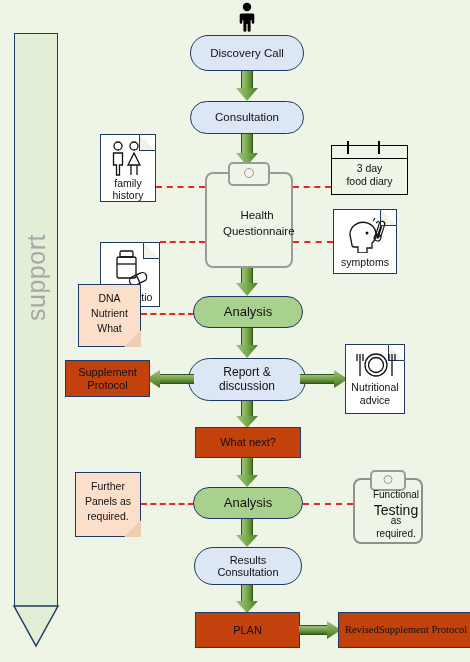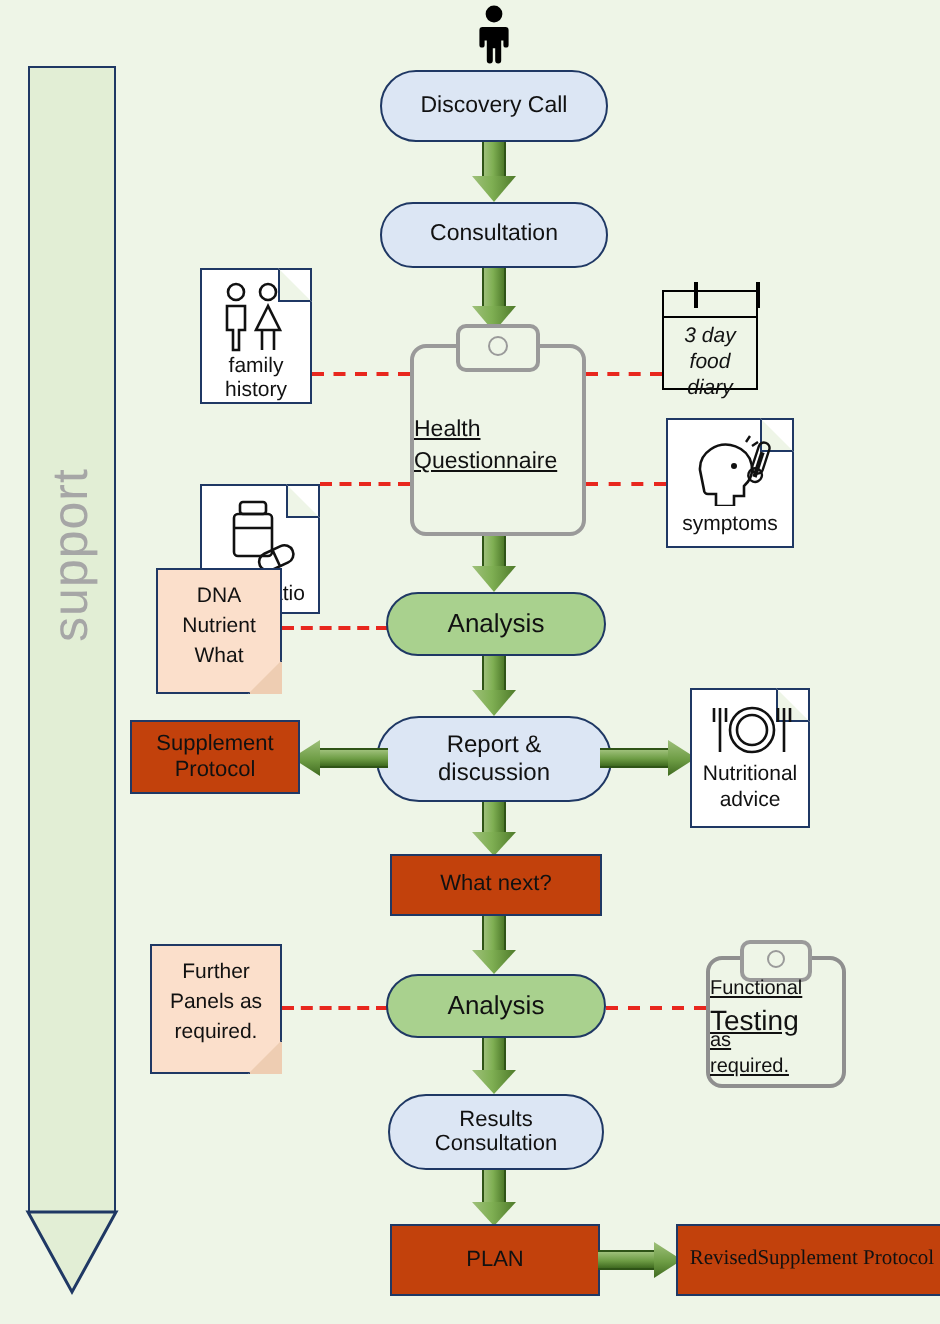--- a/index.html
+++ b/index.html
@@ -64,21 +64,21 @@
   }
   .clipboard.dark{border-color:#8f8f8f;}
   .clip-top{
     position:absolute;left:50%;transform:translateX(-50%);
     border:2.4px solid #9a9a9a;border-radius:5px;background:#eef5e7;
   }
   .clip-hole{
     position:absolute;left:50%;transform:translateX(-50%);
     border:1.8px solid #9a9a9a;border-radius:50%;background:#eef5e7;
   }
-  .clip-label{position:absolute;left:0;right:0;text-align:left;color:#111;line-height:1.3;text-decoration:underline;}
+  .clip-label{position:absolute;left:16px;right:0;text-align:center;color:#111;line-height:1.3;}
 
   
   .calendar{position:absolute;box-sizing:border-box;border:1.6px solid #000;background:#eef5e7;}
   .cal-head{position:absolute;left:0;right:0;top:0;border-bottom:1.6px solid #000;}
   .cal-ring{position:absolute;width:1.6px;background:#000;top:-5px;height:13px;}
   .cal-label{position:absolute;left:0;right:0;text-align:center;line-height:1.22;color:#111;}
 
   
   .arrow-v{position:absolute;}
   .arrow-v .shaft{
@@ -198,21 +198,21 @@
       <rect x="8" y="10" width="19" height="21" rx="2" fill="none" stroke="#111" stroke-width="1.3"></rect>
       <line x1="8" y1="17" x2="27" y2="17" stroke="#111" stroke-width="1.3"></line>
       <g transform="rotate(-25 28 32)">
         <rect x="20" y="28" width="18" height="9" rx="4.5" fill="none" stroke="#111" stroke-width="1.3"></rect>
         <line x1="29" y1="28" x2="29" y2="37" stroke="#111" stroke-width="1.3"></line>
       </g>
     </svg>
     <div class="note-label" style="top:48px;">medicatio</div>
   </div>
 
-  <div class="calendar" style="left:331px;top:145px;width:48px;height:50px;font-style:italic;">
+  <div class="calendar" style="left:331px;top:145px;width:77px;height:50px;">
     <div class="cal-head" style="height:12px;"></div>
     <div class="cal-ring" style="left:15px;"></div>
     <div class="cal-ring" style="left:46px;"></div>
     <div class="cal-label" style="top:16px;font-size:10.5px;">3 day</div>
     <div class="cal-label" style="top:29px;font-size:10.5px;text-align:center;">food diary</div>
   </div>
 
   <div class="note note-white" style="left:333px;top:209px;width:64px;height:65px;padding-left:36px;">
     <div class="fold fold-tr"></div>
     <svg width="52" height="38" style="position:absolute;left:6px;top:5px;">

